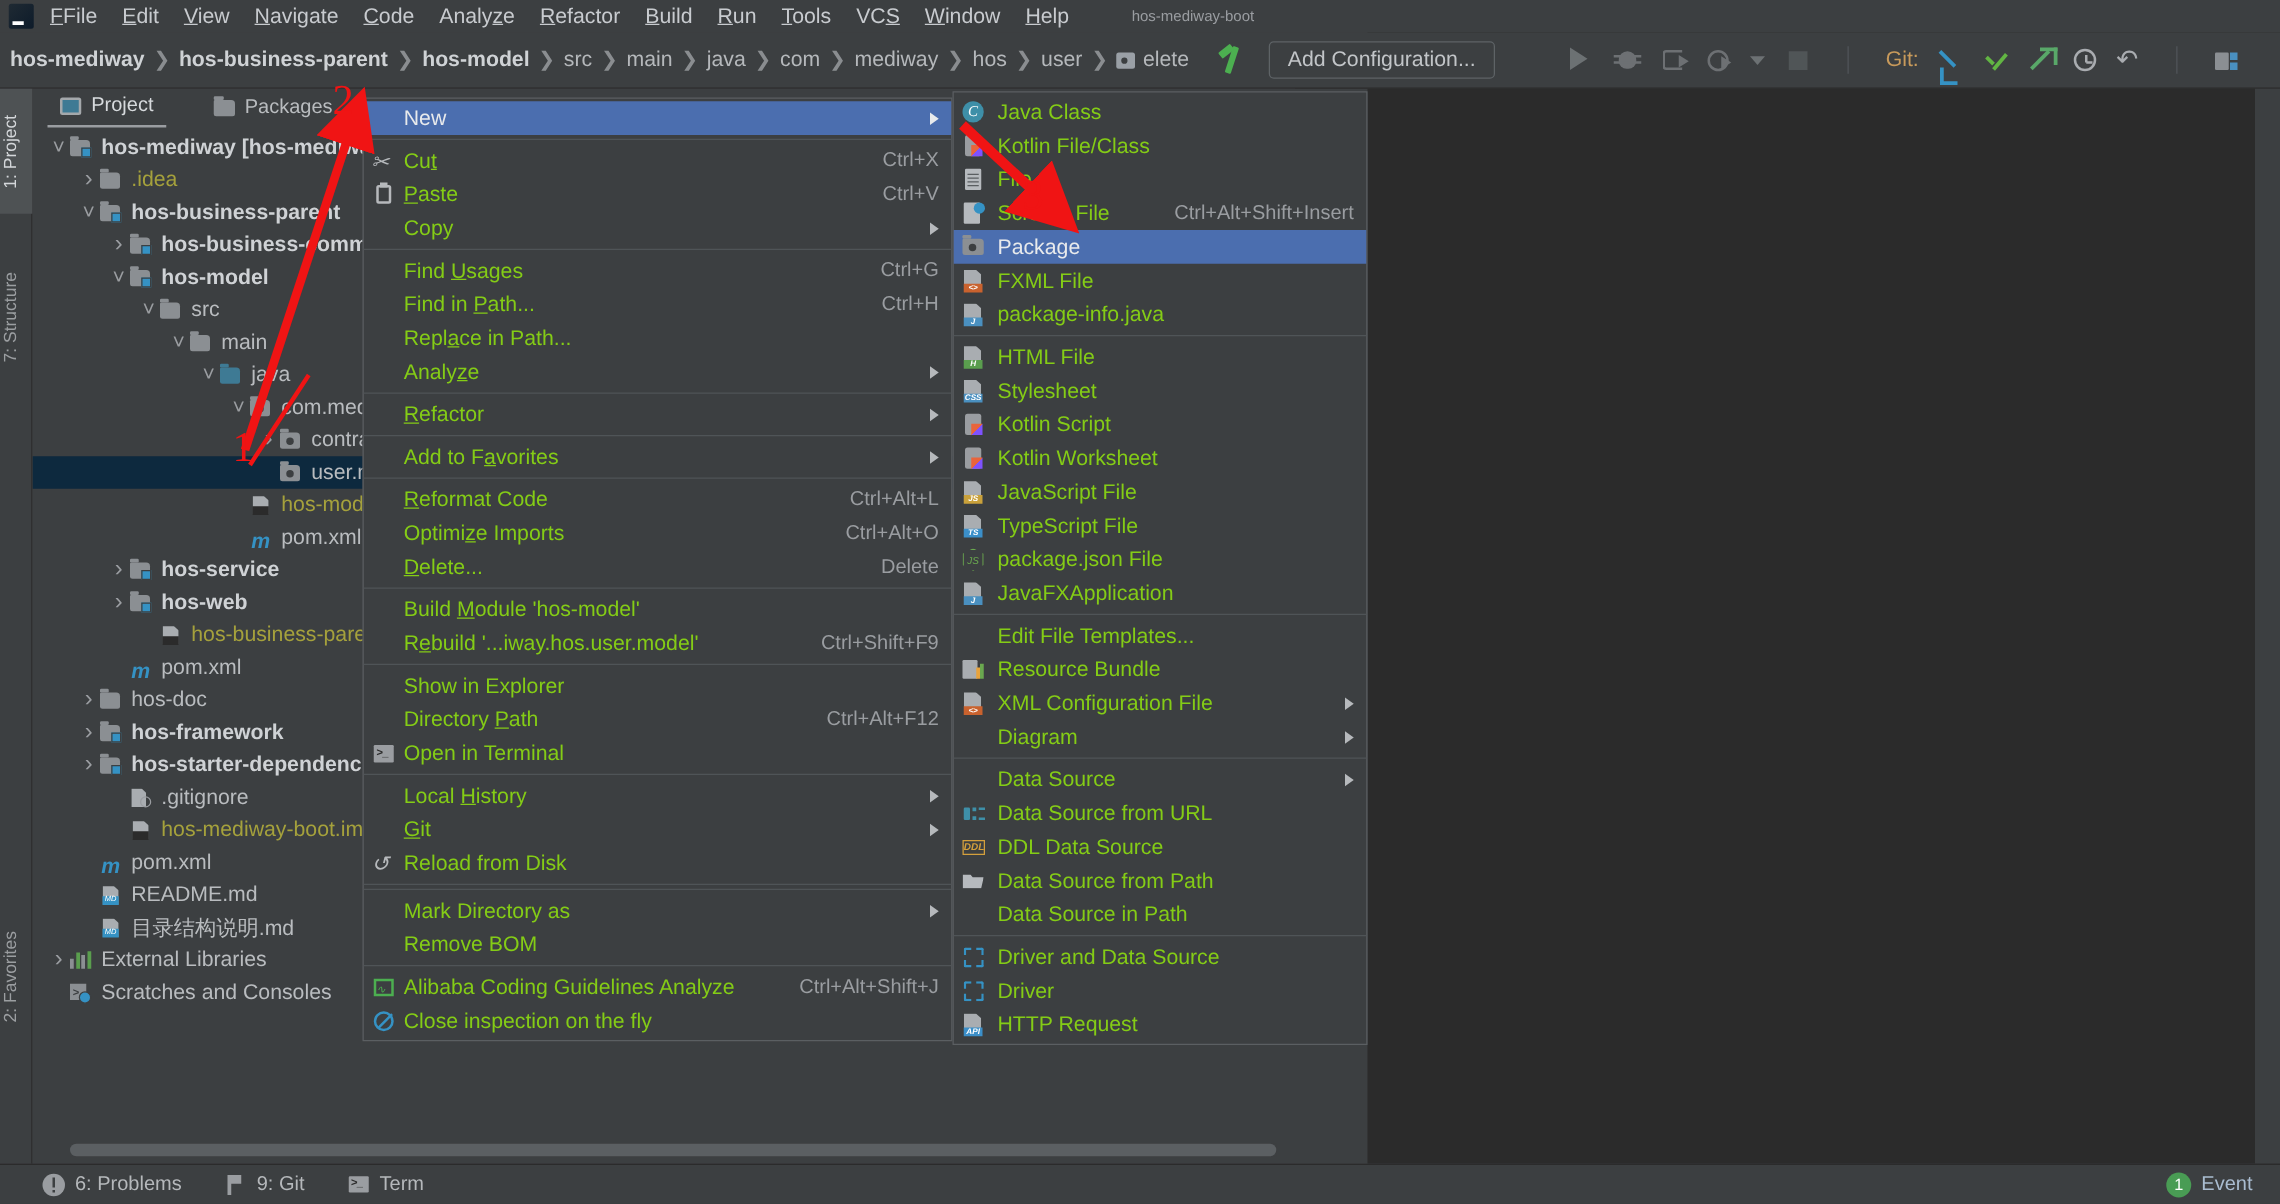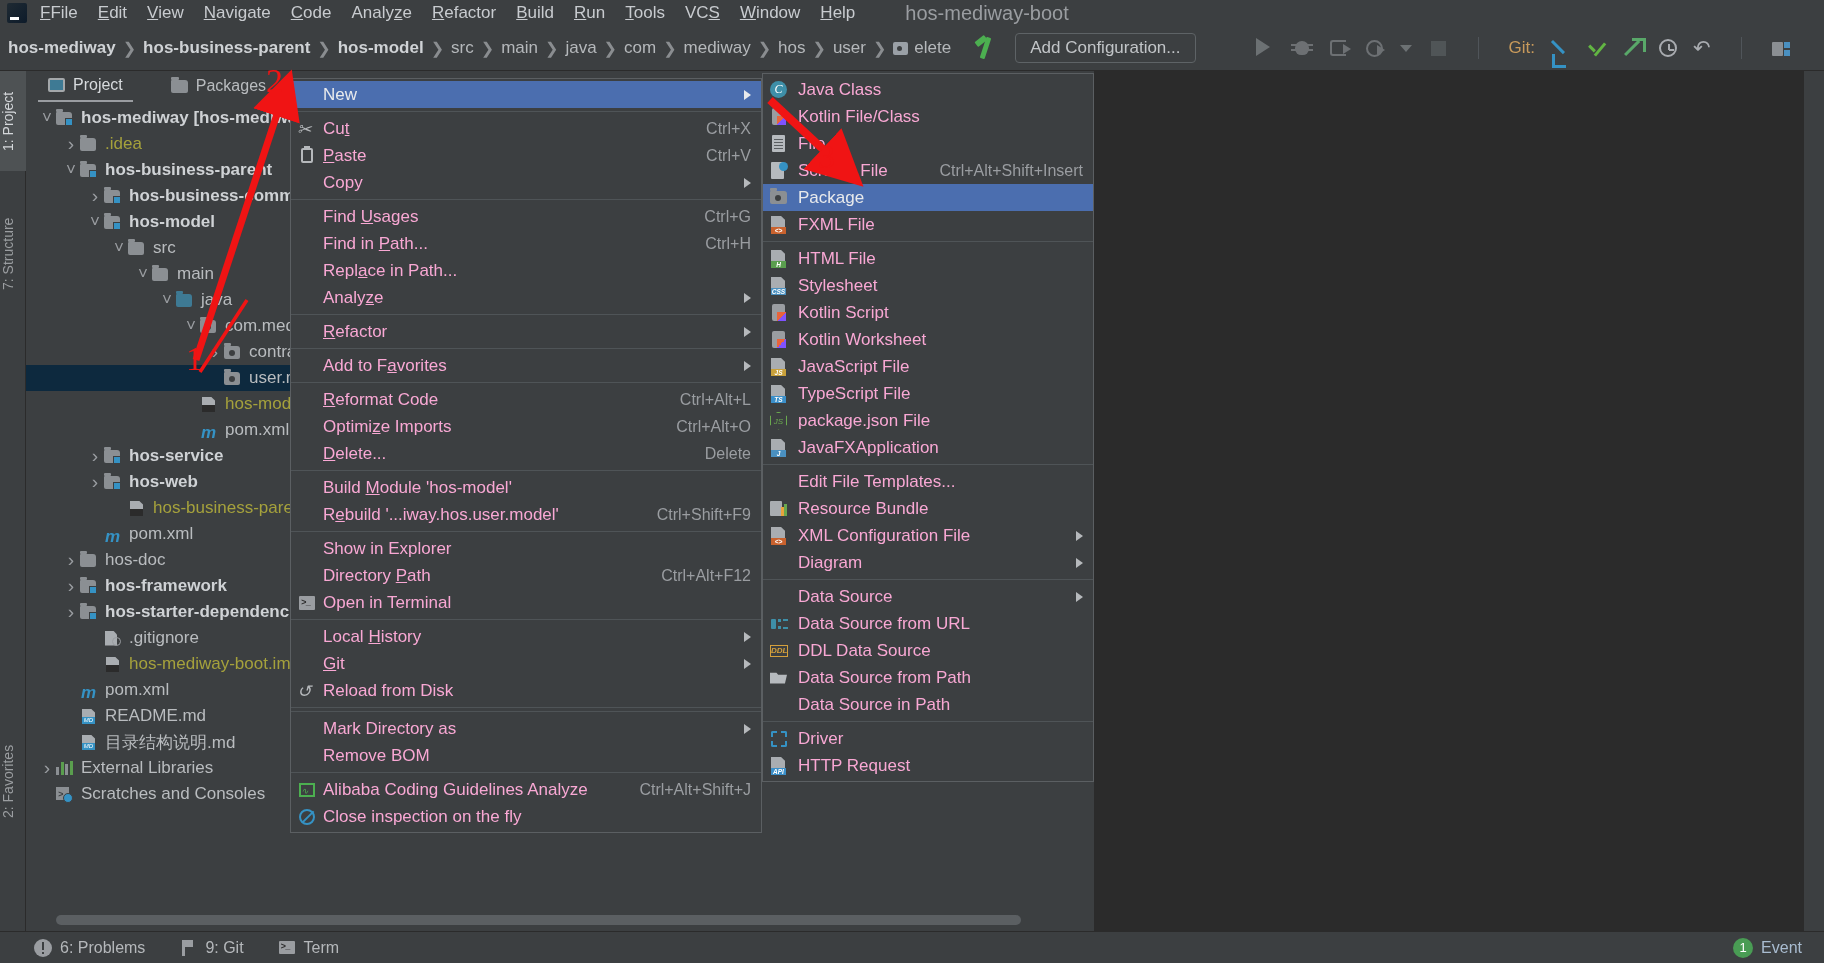--- a/index.html
+++ b/index.html
@@ -17,21 +17,21 @@
     position:absolute; left:0; top:0; width:1824px; height:26px;
     background:#3c3f41; display:flex; align-items:center;
     font-size:17px; color:#c8cbcf; overflow:hidden;
   }
   .ij-logo { width:26px; height:22px; margin-left:4px; position:relative; flex:none; }
   .ij-logo .sq { position:absolute; left:3px; top:1px; width:20px; height:20px;
     background:linear-gradient(135deg,#1f2a33 0%,#0d1b2a 100%); border-radius:2px;}
   .ij-logo .bar { position:absolute; left:6px; top:15px; width:9px; height:3px; background:#fff; }
   .menubar .mi { padding:0 10px; white-space:nowrap; cursor:default; }
   .menubar .mi u { text-decoration:underline; }
-  .menubar .wintitle { margin-left:40px; color:#9a9da1; font-size:20px; }
+  .menubar .wintitle { margin-left:40px; color:#9a9da1; font-size:12px; }
 
   
   .navrow {
     position:absolute; left:0; top:26px; width:1824px; height:45px;
     background:#3c3f41; border-bottom:1px solid #2b2b2b;
     display:flex; align-items:center; padding-left:8px;
   }
   .crumbs { display:flex; align-items:center; font-size:17px; white-space:nowrap; }
   .crumbs .c { color:#b5b8bb; }
   .crumbs .c.b { font-weight:bold; color:#cfd2d5; }
@@ -151,21 +151,21 @@
   .hscroll .thumb { width:965px; height:10px; background:#5b5f62; border-radius:5px; }
 
   
   .ctxmenu { position:absolute; left:290px; top:78px; width:472px;
              background:#3c3f41; border:1px solid #5b5f62; font-size:17px;
              padding:2px 0; z-index:50; }
   .mrow { height:27px; display:flex; align-items:center; padding:0 10px 0 6px;
           white-space:nowrap; cursor:default; position:relative; }
   .mrow.hl { background:#4b6eaf; }
   .mrow .mico { width:22px; flex:none; height:18px; position:relative; margin-right:4px; }
-  .mrow .mtext { flex:1; color:#f9a8d4; }
+  .mrow .mtext { flex:1; color:#84cc16; }
   .mrow.hl .mtext { color:#e8eaec; }
   .mrow .mkey { color:#9a9da1; font-size:16px; margin-left:20px; }
   .mrow .msub { margin-left:14px; width:0;height:0;
                 border-left:7px solid #b6b9bc; border-top:5px solid transparent;border-bottom:5px solid transparent; }
   .mrow.hl .msub { border-left-color:#e8eaec; }
   .mdiv { height:1px; background:#4f5457; margin:3px 0; }
   .mnem { text-decoration:underline; }
 
   .ic-cut { color:#b6b9bc; font-size:17px; line-height:18px; }
   .ic-paste .b{position:absolute;left:4px;top:1px;width:12px;height:15px;border:2px solid #b6b9bc;border-radius:2px;}
@@ -793,20 +793,27 @@
         </span>
         <span class="mtext">Package</span>
       </div>
       <div class="mrow">
         <span class="sico f-doc">
           <i class="base"></i>
           <i class="tag" style="background:#c9622e">&lt;&gt;</i>
         </span>
         <span class="mtext">FXML File</span>
       </div>
+      <div class="mrow">
+        <span class="sico f-doc">
+          <i class="base"></i>
+          <i class="tag" style="background:#4a90c0">J</i>
+        </span>
+        <span class="mtext">package-info.java</span>
+      </div>
       <div class="mdiv"></div>
       <div class="mrow">
         <span class="sico f-doc">
           <i class="base"></i>
           <i class="tag" style="background:#5a9e4e">H</i>
         </span>
         <span class="mtext">HTML File</span>
       </div>
       <div class="mrow">
         <span class="sico f-doc">
@@ -912,20 +919,26 @@
       </div>
       <div class="mrow">
         <span class="sico"><i class="f-db" style="top:1px"></i><i class="f-db" style="top:7px"></i><i class="f-db" style="top:13px"></i></span>
         <span class="mtext">Data Source in Path</span>
       </div>
       <div class="mdiv"></div>
       <div class="mrow">
         <span class="sico f-driver">
           <i class="b"></i>
         </span>
+        <span class="mtext">Driver and Data Source</span>
+      </div>
+      <div class="mrow">
+        <span class="sico f-driver">
+          <i class="b"></i>
+        </span>
         <span class="mtext">Driver</span>
       </div>
       <div class="mrow">
         <span class="sico f-doc">
           <i class="base"></i>
           <i class="tag" style="background:#3b8fc9">API</i>
         </span>
         <span class="mtext">HTTP Request</span>
       </div>
     </div>

